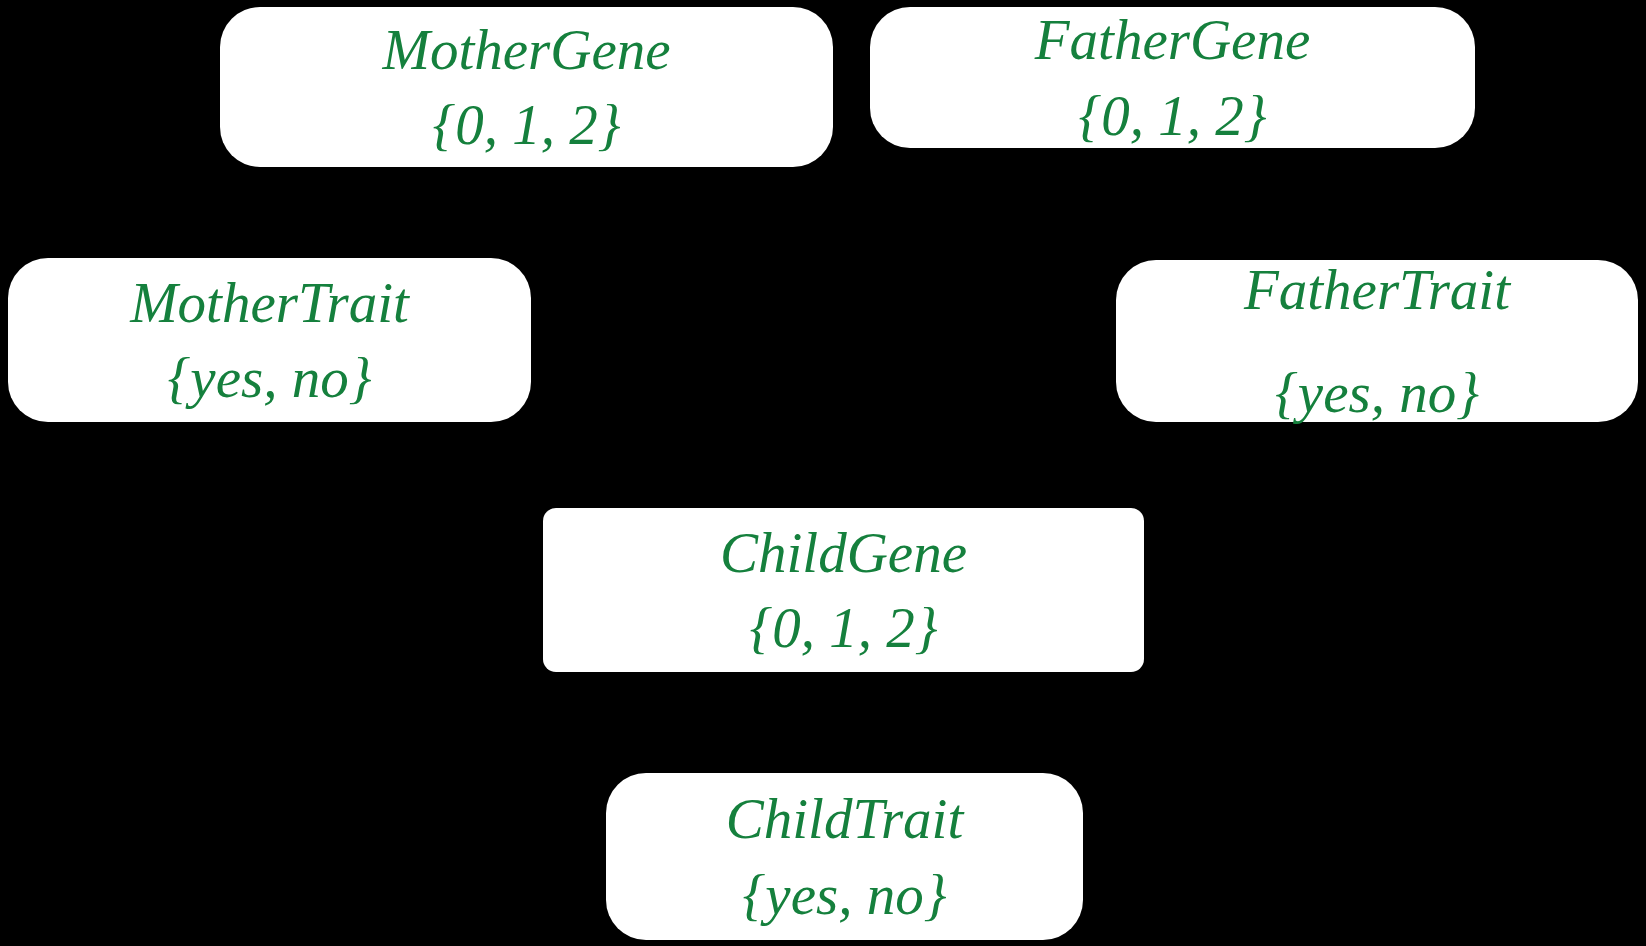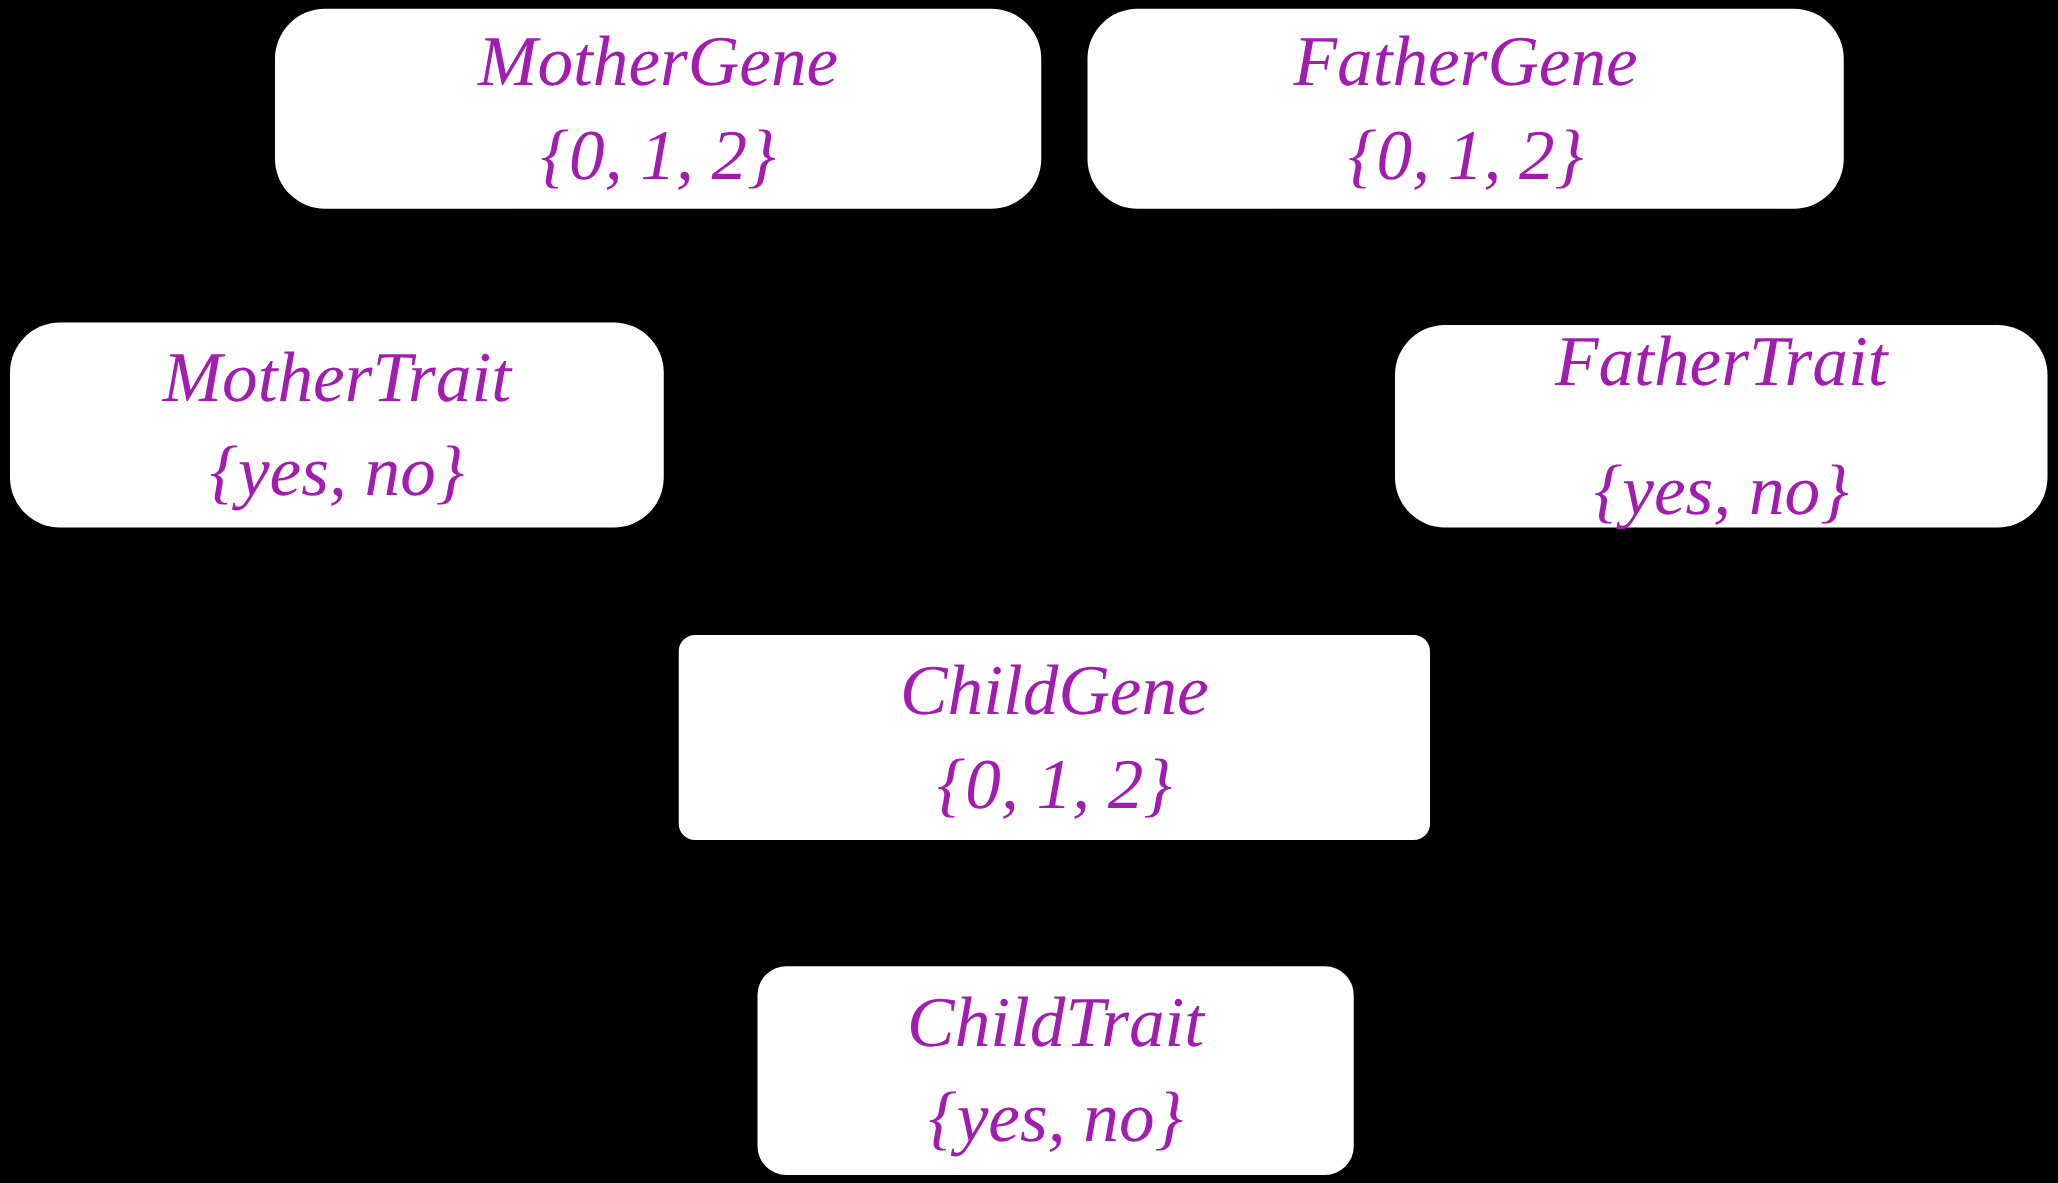--- a/index.html
+++ b/index.html
@@ -12,46 +12,46 @@
     width: 1646px;
     height: 946px;
     background: #000000;
     overflow: hidden;
     font-family: "Liberation Serif", "DejaVu Serif", serif;
   }
   .node {
     position: absolute;
     background: #ffffff;
     border-radius: 40px;
-    color: #a21caf;
+    color: #15803d;
     display: flex;
     flex-direction: column;
     align-items: center;
     justify-content: center;
     text-align: center;
     font-style: italic;
   }
   .node-name {
     font-size: 57px;
     line-height: 1.32;
     white-space: nowrap;
   }
   .node-domain {
     font-size: 57px;
     line-height: 1.32;
     white-space: nowrap;
     text-align: center;
   }
   
   #node-mother-gene  { left: 220px;  top: 7px;   width: 613px; height: 160px; }
-  #node-father-gene  { left: 870px;  top: 7px;   width: 605px; height: 160px; }
+  #node-father-gene  { left: 870px;  top: 7px;   width: 605px; height: 141px; }
   #node-mother-trait { left: 8px;    top: 258px; width: 523px; height: 164px; }
   #node-father-trait { left: 1116px; top: 260px; width: 522px; height: 162px; gap: 28px; }
   #node-child-gene   { left: 543px;  top: 508px; width: 601px; height: 164px; border-radius: 13px; }
-  #node-child-trait  { left: 606px;  top: 773px; width: 477px; height: 167px; border-radius: 23px; }
+  #node-child-trait  { left: 606px;  top: 773px; width: 477px; height: 167px; }
 </style>
 </head>
 <body>
 
 <div class="stage">
 
   <div class="node" id="node-mother-gene">
     <span class="node-name">MotherGene</span>
     <span class="node-domain">{0, 1, 2}</span>
   </div>

